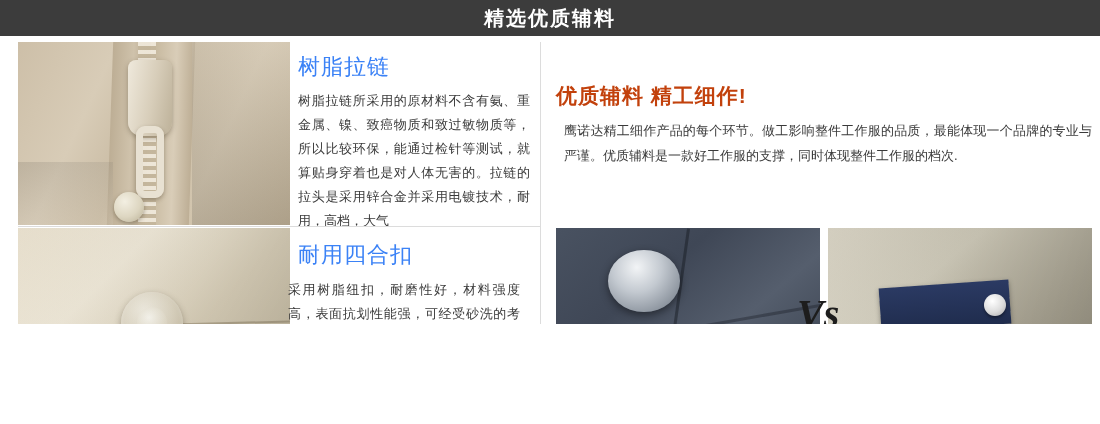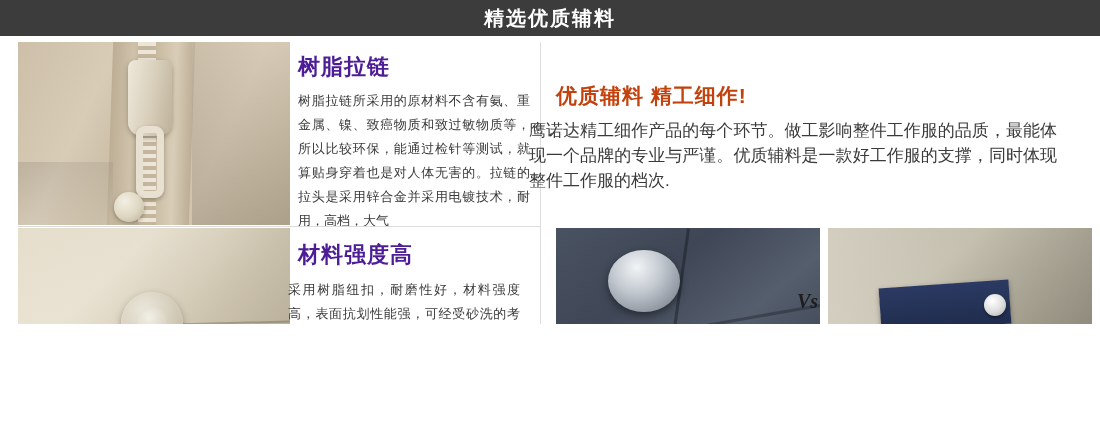--- a/index.html
+++ b/index.html
@@ -133,23 +133,23 @@
   }
   .snap-shade {
     position: absolute; left: 0; top: 0;
     width: 272px; height: 188px;
     background: linear-gradient(120deg, rgba(255,255,255,.10) 0%, rgba(0,0,0,.06) 55%, rgba(0,0,0,.16) 100%);
   }
 
   
   .col-title {
     position: absolute;
-    color: #4c1d95;
+    color: #3b82f6;
     font-size: 22px;
-    font-weight: bold;
+    font-weight: normal;
     letter-spacing: 1px;
     text-align: right;
   }
   .col-body {
     position: absolute;
     color: #3a3a3a;
     font-size: 13px;
     line-height: 24px;
     text-align: justify;
   }
@@ -167,23 +167,23 @@
   .intro-title {
     position: absolute;
     left: 556px; top: 82px;
     font-size: 21px;
     font-weight: bold;
     color: #c2410c;
     letter-spacing: 1px;
   }
   .intro-body {
     position: absolute;
-    left: 529px; top: 118px;
+    left: 564px; top: 118px;
     width: 528px;
-    font-size: 17px;
+    font-size: 13px;
     line-height: 25px;
     color: #3a3a3a;
     text-align: justify;
   }
 
   
   .cmp-card {
     position: absolute;
     width: 264px;
     height: 188px;
@@ -265,21 +265,21 @@
     position: absolute;
     left: 10px; bottom: 0px;
     color: #d9202a;
     font-size: 30px;
     font-weight: bold;
   }
   .vs-badge {
     position: absolute;
     left: 797px; top: 290px;
     color: #1d1d1d;
-    font-size: 20px;
+    font-size: 40px;
     font-weight: bold;
     font-style: italic;
     font-family: "Liberation Serif", serif;
   }
 </style>
 </head>
 <body>
 
 <div id="page">
 
@@ -300,21 +300,21 @@
   <div class="col-title title-zipper">树脂拉链</div>
   <div class="col-body body-zipper">树脂拉链所采用的原材料不含有氨、重金属、镍、致癌物质和致过敏物质等，所以比较环保，能通过检针等测试，就算贴身穿着也是对人体无害的。拉链的拉头是采用锌合金并采用电镀技术，耐用，高档，大气</div>
 
   <div class="photo photo-snap">
     <div class="snap-seam"></div>
     <div class="snap-seam2"></div>
     <div class="snap-button"></div>
     <div class="snap-shade"></div>
   </div>
 
-  <div class="col-title title-snap">材料强度高</div>
+  <div class="col-title title-snap">耐用四合扣</div>
   <div class="col-body body-snap">采用树脂纽扣，耐磨性好，材料强度高，表面抗划性能强，可经受砂洗的考验不破碎。有普通塑料不具备的耐高温有柔韧性好、耐磨损，不易断裂，耐化学性好。结合美观，时尚，耐用等特点。</div>
 
   <div class="divider-v" style="left:540px; top:42px; width:1px; height:374px;"></div>
 
   <div class="divider-v" style="left:18px; top:226px; width:522px; height:1px;"></div>
 
   <div class="intro-title">优质辅料 精工细作!</div>
   <div class="intro-body">鹰诺达精工细作产品的每个环节。做工影响整件工作服的品质，最能体现一个品牌的专业与严谨。优质辅料是一款好工作服的支撑，同时体现整件工作服的档次.</div>
 
   <div class="cmp-card cmp-left">

